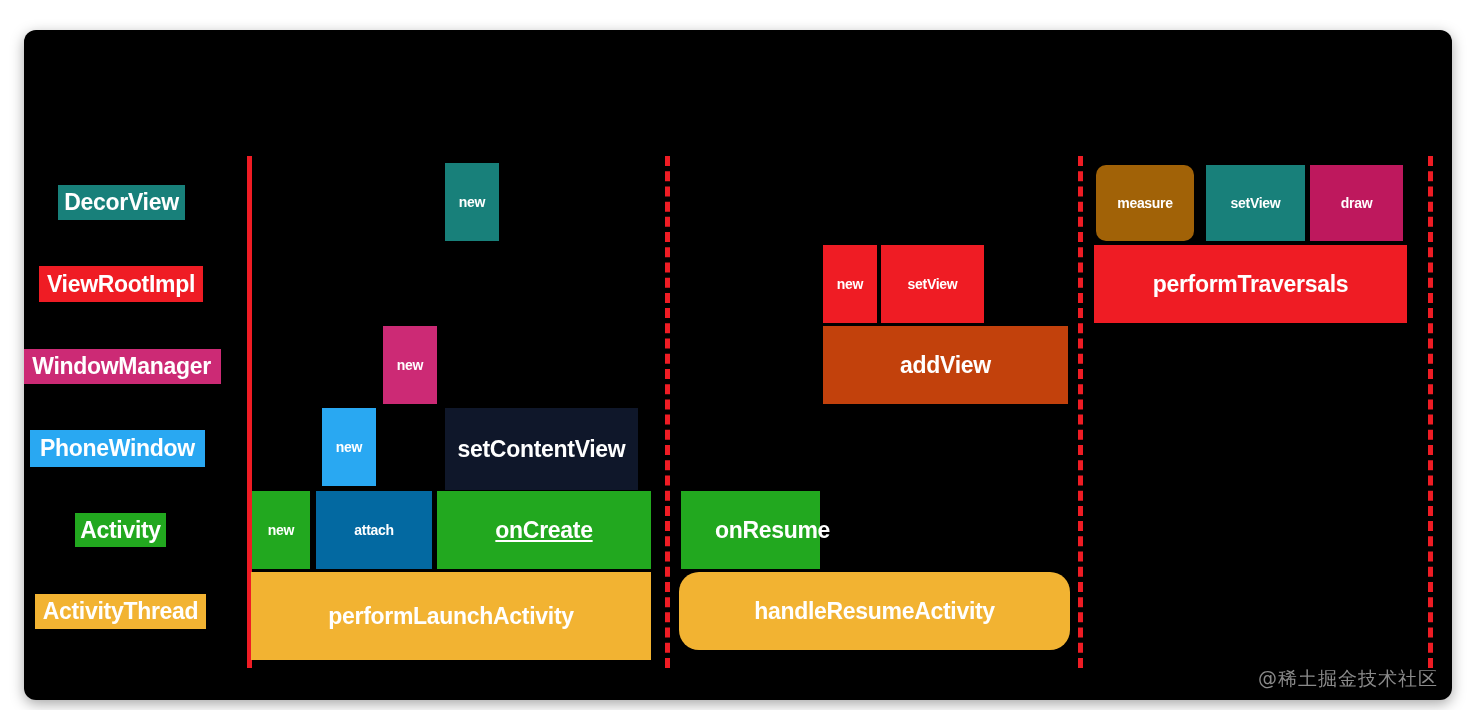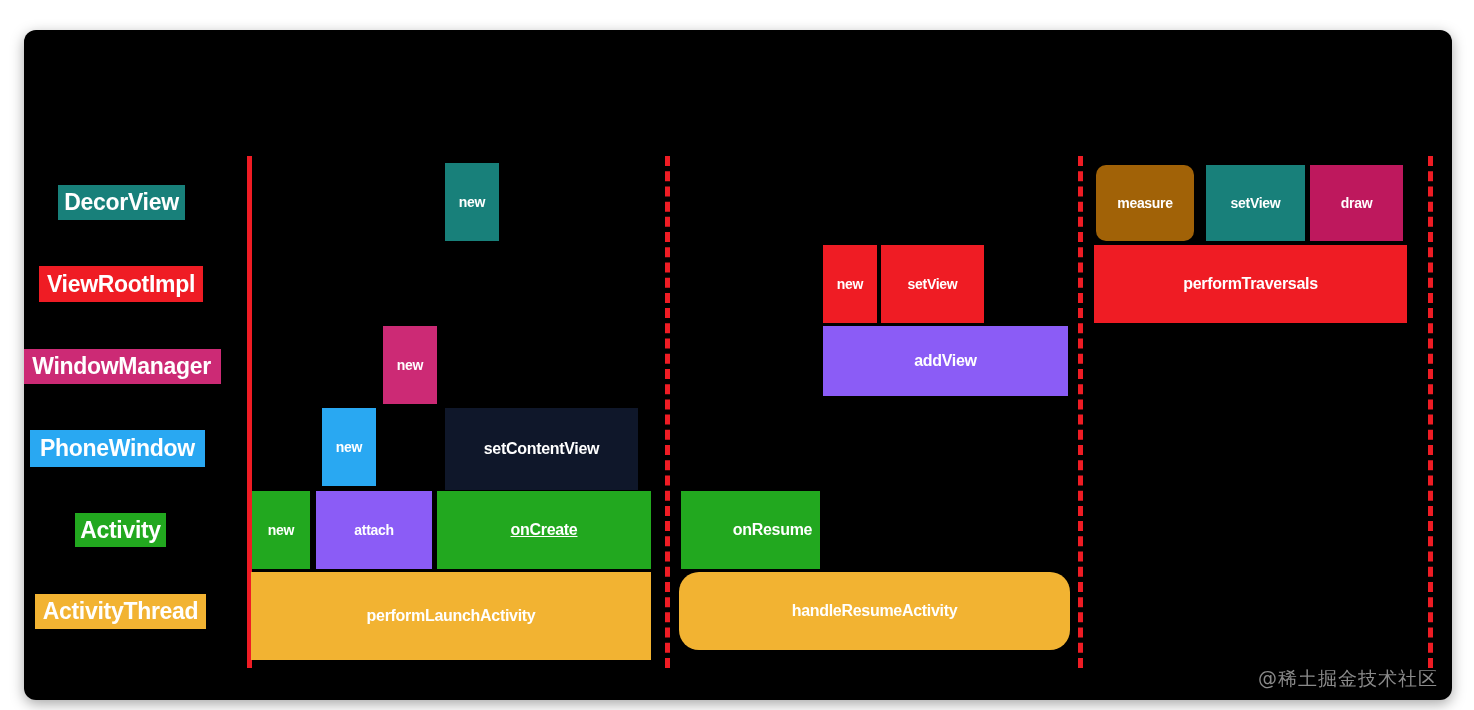--- a/index.html
+++ b/index.html
@@ -50,21 +50,21 @@
   }
 
   
   .blk{
     position:absolute;
     display:flex;
     align-items:center;
     justify-content:center;
     color:#ffffff;
     font-weight:bold;
-    font-size:16px;
+    font-size:23px;
     letter-spacing:-0.3px;
     white-space:nowrap;
     box-sizing:border-box;
     line-height:1;
   }
   .blk.sm{font-size:14px;}
 
   
   .watermark{
     position:absolute;
@@ -94,25 +94,25 @@
         <div class="lane-label" style="left: -2px; top: 319px; width: 199px; height: 35px; background: rgb(204, 42, 117);">WindowManager</div>
         <div class="lane-label" style="left: 6px; top: 400px; width: 175px; height: 37px; background: rgb(41, 168, 242);">PhoneWindow</div>
         <div class="lane-label" style="left: 51px; top: 483px; width: 91px; height: 34px; background: rgb(34, 168, 31);">Activity</div>
         <div class="lane-label" style="left: 11px; top: 564px; width: 171px; height: 35px; background: rgb(242, 179, 50);">ActivityThread</div>
       </div>
     <div id="blocks-layer">
         <div class="blk sm" style="left: 421px; top: 133px; width: 54px; height: 78px; background: rgb(24, 128, 122);">new</div>
         <div class="blk sm" style="left: 799px; top: 215px; width: 54px; height: 78px; background: rgb(239, 28, 36);">new</div>
         <div class="blk sm" style="left: 857px; top: 215px; width: 103px; height: 78px; background: rgb(239, 28, 36);">setView</div>
         <div class="blk sm" style="left: 359px; top: 296px; width: 54px; height: 78px; background: rgb(204, 42, 117);">new</div>
-        <div class="blk" style="left: 799px; top: 296px; width: 245px; height: 70px; background: #8b5cf6;">addView</div>
+        <div class="blk" style="left: 799px; top: 296px; width: 245px; height: 78px; background: #c2410c;">addView</div>
         <div class="blk sm" style="left: 298px; top: 378px; width: 54px; height: 78px; background: rgb(41, 168, 242);">new</div>
         <div class="blk" style="left: 421px; top: 378px; width: 193px; height: 82px; background: #0f172a;">setContentView</div>
         <div class="blk sm" style="left: 228px; top: 461px; width: 58px; height: 78px; background: rgb(34, 168, 31);">new</div>
-        <div class="blk sm" style="left: 292px; top: 461px; width: 116px; height: 78px; background: #8b5cf6;">attach</div>
+        <div class="blk sm" style="left: 292px; top: 461px; width: 116px; height: 78px; background: #0369a1;">attach</div>
         <div class="blk" style="left: 413px; top: 461px; width: 214px; height: 78px; background: rgb(34, 168, 31); text-decoration: underline;">onCreate</div>
         <div class="blk" style="left: 657px; top: 461px; width: 139px; height: 78px; background: rgb(34, 168, 31); padding-left: 44px;">onResume</div>
         <div class="blk" style="left: 227px; top: 542px; width: 400px; height: 88px; background: rgb(242, 179, 50);">performLaunchActivity</div>
         <div class="blk" style="left: 655px; top: 542px; width: 391px; height: 78px; background: rgb(242, 179, 50); border-radius: 20px;">handleResumeActivity</div>
         <div class="blk sm" style="left: 1072px; top: 135px; width: 98px; height: 76px; background: #a16207; border-radius: 10px;">measure</div>
         <div class="blk sm" style="left: 1182px; top: 135px; width: 99px; height: 76px; background: rgb(24, 128, 122);">setView</div>
         <div class="blk sm" style="left: 1286px; top: 135px; width: 93px; height: 76px; background: #be185d;">draw</div>
         <div class="blk" style="left: 1070px; top: 215px; width: 313px; height: 78px; background: rgb(239, 28, 36);">performTraversals</div>
       </div>
 

